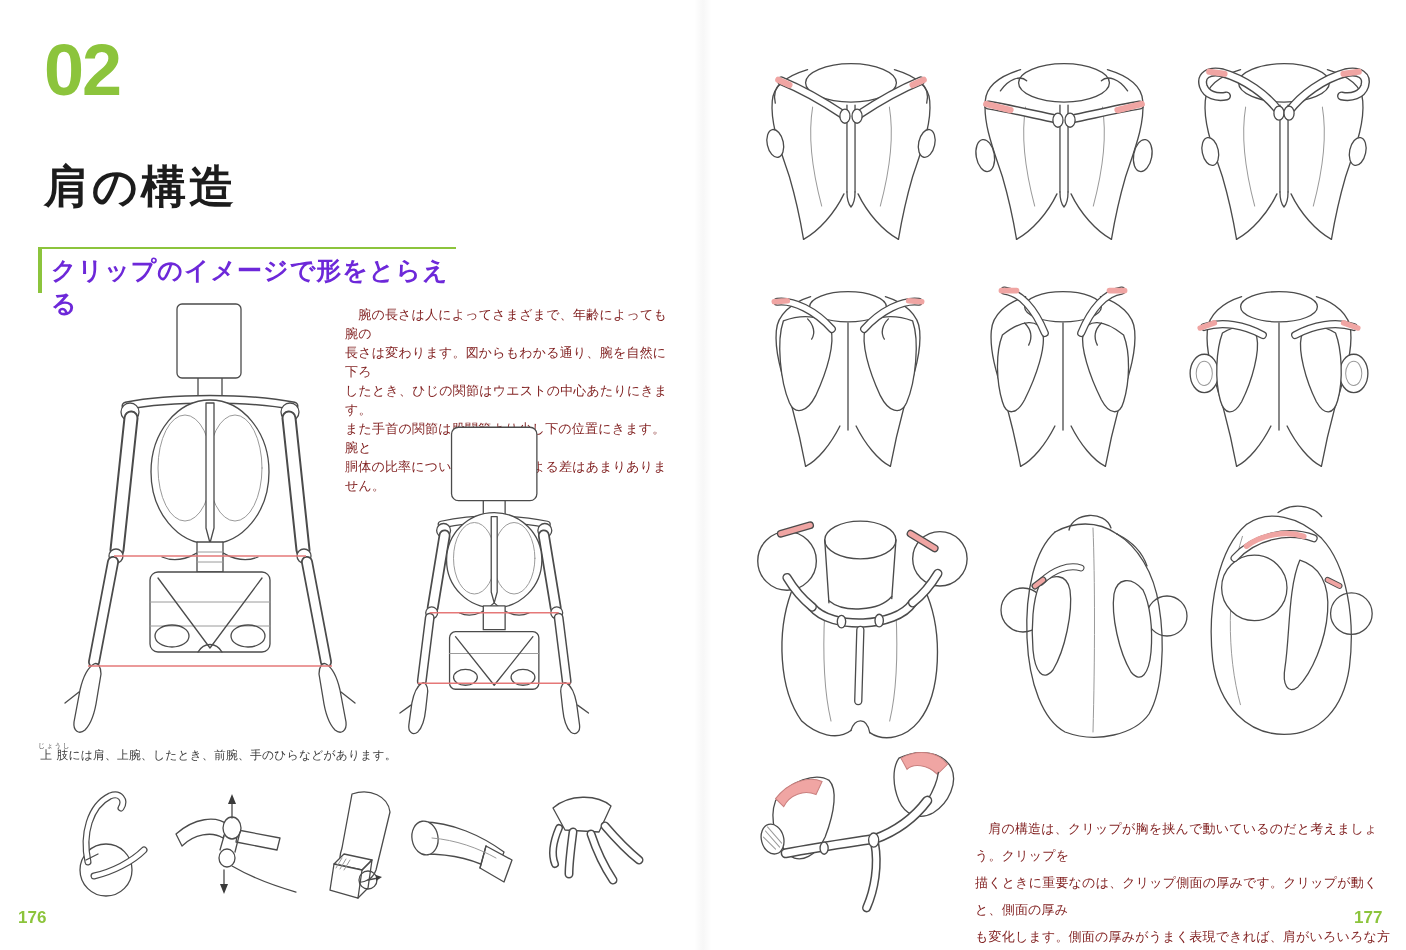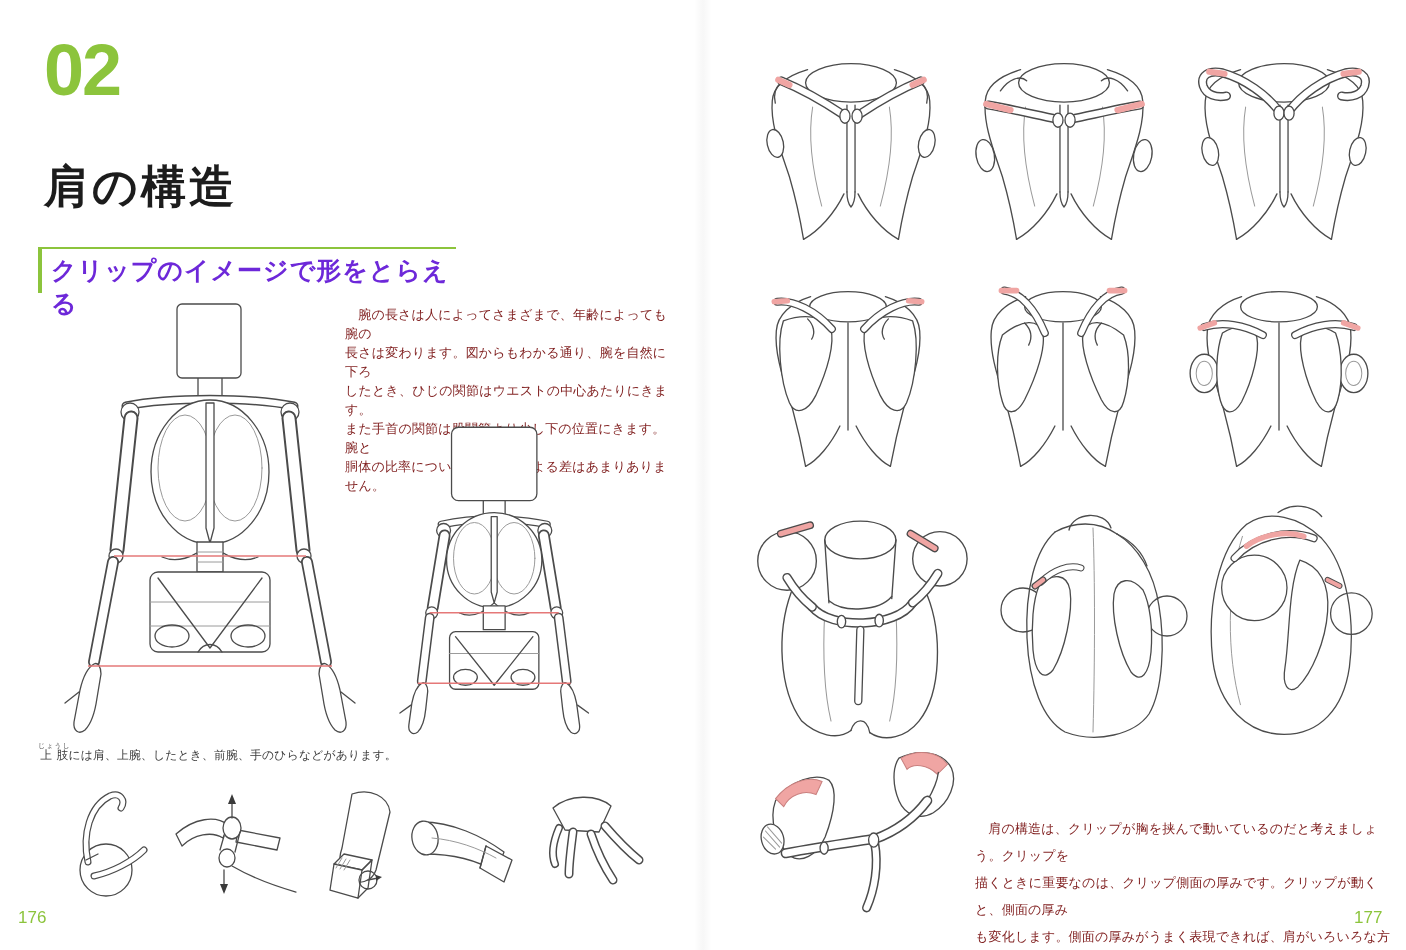--- a/index.html
+++ b/index.html
@@ -20,21 +20,21 @@
     color:var(--green);letter-spacing:-2px;line-height:1;}
   .page-title{left:44px;top:150px;font-size:45px;font-weight:bold;color:#1c1c1c;letter-spacing:3px;margin-top:7px;}
   .section-heading{left:38px;top:247px;width:418px;border-top:2px solid var(--green);padding:5px 0 0 0;}
   .section-heading .bar{position:absolute;left:0;top:0;width:4px;height:44px;background:var(--green);}
   .section-heading .label{display:inline-block;padding-left:13px;font-size:25px;font-weight:bold;color:#6d28d9;letter-spacing:1px;}
   .body-text{white-space:pre-line;font-size:13px;line-height:19px;color:#7f1d1d;letter-spacing:.2px;}
   .left-body{left:345px;top:305px;width:326px;}
   .right-body{left:975px;top:815px;width:424px;line-height:27px;}
   .caption{left:38px;top:742px;width:410px;font-size:11.8px;color:#3a3a3a;letter-spacing:.2px;}
   .caption rt{font-size:7px;letter-spacing:1px;color:#555;}
-  .page-number{font-size:17px;font-weight:normal;color:var(--green);top:908px;}
+  .page-number{font-size:17px;font-weight:bold;color:var(--green);top:908px;}
   .pn-left{left:18px;}
   .pn-right{left:1354px;width:58px;text-align:left;}
   figure{position:absolute;}
   
   svg .s{fill:none;stroke:var(--line);stroke-width:1.3;stroke-linecap:round;stroke-linejoin:round;}
   svg .sf{fill:#fff;stroke:var(--line);stroke-width:1.3;stroke-linejoin:round;}
   svg .lt{fill:none;stroke:#9a9a9a;stroke-width:1;stroke-linecap:round;}
   svg .to{fill:none;stroke:var(--line);stroke-linecap:round;}
   svg .ti{fill:none;stroke:#fff;stroke-linecap:round;}
   svg .tp{fill:none;stroke:var(--pink);stroke-linecap:round;}

